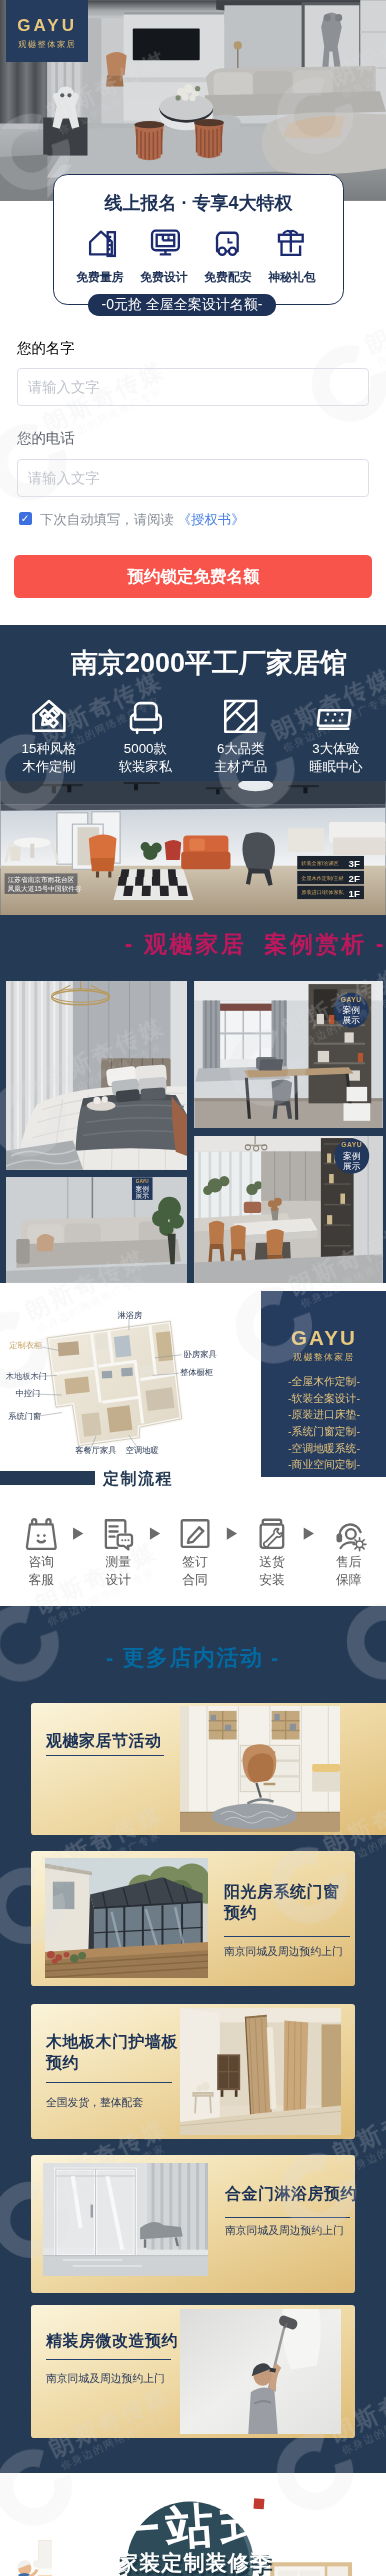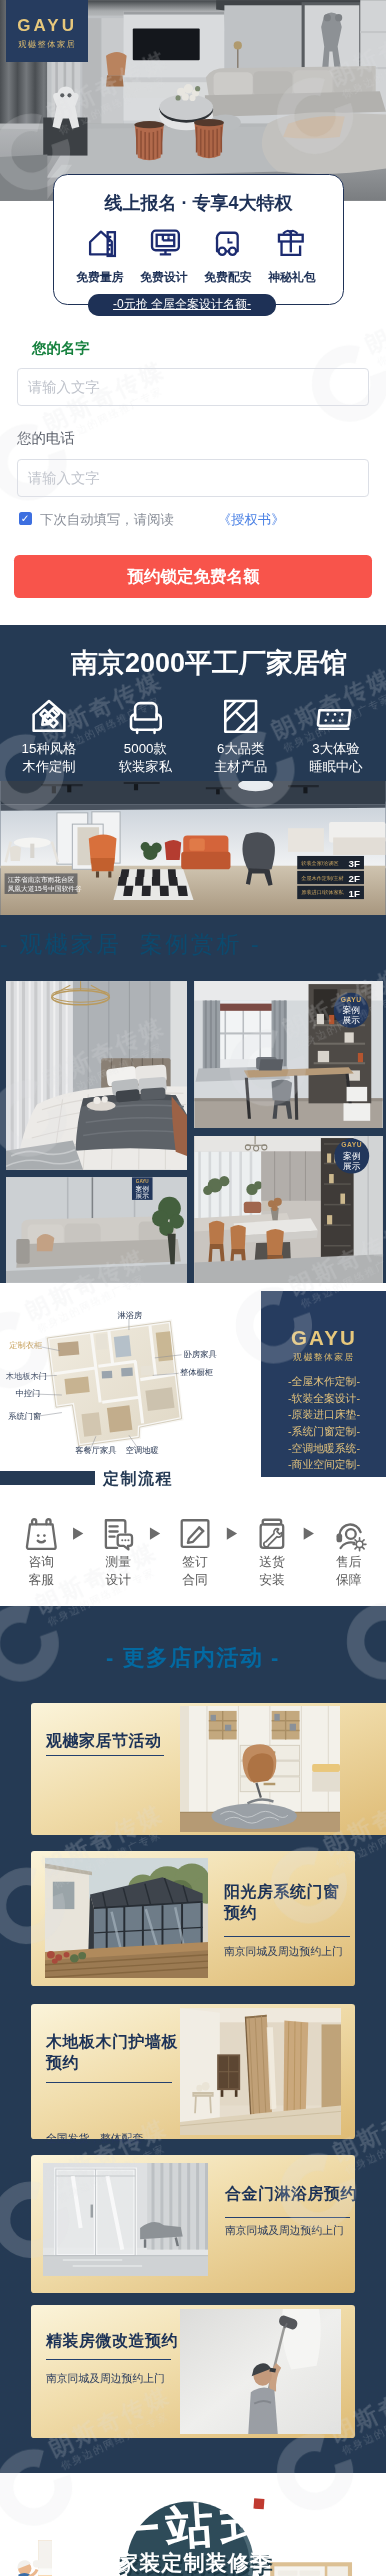--- a/index.html
+++ b/index.html
@@ -183,32 +183,32 @@
       <g fill="#1e3156" font-size="23" font-weight="bold" text-anchor="middle" font-family="Liberation Sans,sans-serif">
         <text x="89" y="104">免费量房</text>
         <text x="213" y="104">免费设计</text>
         <text x="337" y="104">免费配安</text>
         <text x="461" y="104">神秘礼包</text>
       </g>
     </svg>
   </div>
 </div>
 
-<div class="abs" style="left:88px;top:294px;width:188px;height:21.6px;background:#1e3156;border-radius:10.8px;color:#fff;font-size:12px;text-align:center;line-height:21.6px;text-decoration:underline;">-0元抢 全屋全案设计名额-</div>
-
-<div class="abs" style="left:32px;top:339px;font-size:14.4px;color:#15803d;font-weight:bold;">您的名字</div>
+<div class="abs" style="left:88px;top:294px;width:188px;height:21.6px;background:#1e3156;border-radius:10.8px;color:#fff;font-size:14px;text-align:center;line-height:21.6px;">-0元抢 全屋全案设计名额-</div>
+
+<div class="abs" style="left:17px;top:339px;font-size:14.4px;color:#000000;">您的名字</div>
 
 <div class="abs" style="left:16.5px;top:368px;width:352px;height:38px;border:1px solid #dcdfe6;border-radius:4.1px;line-height:36px;font-size:14.4px;color:#c0c4cc;padding-left:10.3px;">请输入文字</div>
 
 <div class="abs" style="left:17px;top:429px;font-size:14.4px;color:#565b66;">您的电话</div>
 
 <div class="abs" style="left:16.5px;top:459px;width:352px;height:38px;border:1px solid #dcdfe6;border-radius:4.1px;line-height:36px;font-size:14.4px;color:#c0c4cc;padding-left:10.3px;">请输入文字</div>
 
 <div class="abs" style="left:18.5px;top:512px;width:13px;height:13px;background:#3d6fe0;border-radius:2.6px;color:#fff;font-size:10.3px;line-height:13px;text-align:center;">✓</div>
-<div class="abs" style="left:40px;top:511px;font-size:13.4px;color:#8a8f99;">下次自动填写，请阅读 <span style="color:#4a80e4;margin-left:40px;">《授权书》</span></div>
+<div class="abs" style="left:40px;top:511px;font-size:13.4px;color:#8a8f99;">下次自动填写，请阅读 <span style="color:#4a80e4;">《授权书》</span></div>
 
 <div class="abs" style="left:14.4px;top:555px;width:358px;height:43px;background:#f8544b;border-radius:5.2px;color:#fff;font-size:16.5px;font-weight:bold;text-align:center;line-height:43px;">预约锁定免费名额</div>
 
 <div class="abs" id="sec2" style="left:0;top:625px;width:386px;height:658px;background:#253a54;">
 
   <div style="margin-top:19.6px;text-align:center;font-size:27px;font-weight:bold;color:#fff;padding-left:32px;">南京2000平工厂家居馆</div>
 
   <div id="feat" style="position:absolute;left:0;top:73px;width:386px;height:82px;">
     <svg width="386" height="82" viewBox="0 0 750 160">
       <g stroke="#fff" stroke-width="5" fill="none" stroke-linejoin="round" stroke-linecap="round">
@@ -362,21 +362,21 @@
         <rect x="8" y="180" width="142" height="40" fill="#2a3240" opacity="0.55"></rect>
         <text x="14" y="196" font-size="13" fill="#fff">江苏省南京市雨花台区</text>
         <text x="14" y="214" font-size="13" fill="#fff">凤凰大道15号中国软件谷</text>
       </g>
     </svg>
   </div>
 
   <div style="position:absolute;left:0;top:933px;width:386px;"></div>
 </div>
 
-<div class="abs" style="left:0;top:929px;width:386px;text-align:left;font-size:23px;font-weight:normal;color:#0c4a6e;letter-spacing:2.6px;">- 观樾家居&nbsp; 案例赏析 -</div>
+<div class="abs" style="left:0;top:929px;width:386px;text-align:right;font-size:23px;font-weight:bold;color:#be185d;letter-spacing:2.6px;">- 观樾家居&nbsp; 案例赏析 -</div>
 
 <div class="abs" id="ph-bed" style="left:5.7px;top:981px;width:181px;height:189px;background:#b8bcc0;">
 <svg width="181" height="189" viewBox="0 0 352 367">
   <rect width="352" height="367" fill="#c3c6c9"></rect>
 
   <rect x="130" y="0" width="190" height="230" fill="#aeb2b6"></rect>
   <path d="M160 0 v230 M200 0 v230 M240 0 v230 M280 0 v230" stroke="#9a9ea2" stroke-width="2"></path>
   <rect x="320" y="0" width="32" height="367" fill="#dcdedf"></rect>
 
   <rect x="0" y="0" width="130" height="330" fill="#dfe0e2"></rect>
@@ -896,21 +896,21 @@
   </svg>
   </div>
 </div>
 
 <div class="abs card-gold" id="card3" style="left:31px;top:2004px;width:324px;height:135px;">
 
   <div class="ct" style="left:15px;top:28px;line-height:20.6px;">木地板木门护墙板<br>预约</div>
 
   <div class="cu" style="left:15px;top:78px;width:126px;"></div>
 
-  <div class="cb" style="left:15px;top:89px;width:144px;font-size:10.8px;margin-top:36px;">全国发货，整体配套</div>
+  <div class="cb" style="left:15px;top:89px;width:144px;font-size:10.8px;">全国发货，整体配套</div>
 
   <div class="abs" style="left:149px;top:4.1px;width:161px;height:127px;overflow:hidden;">
   <svg width="161" height="127" viewBox="0 0 364 263" preserveAspectRatio="none">
     <rect width="364" height="263" fill="#e6ddcd"></rect>
     <rect x="0" y="0" width="364" height="30" fill="#efe9dd"></rect>
 
     <rect x="0" y="30" width="364" height="172" fill="#e2d8c6"></rect>
 
     <path d="M0 0 L90 10 L90 240 L0 256 Z" fill="#f1ede4"></path>
 

